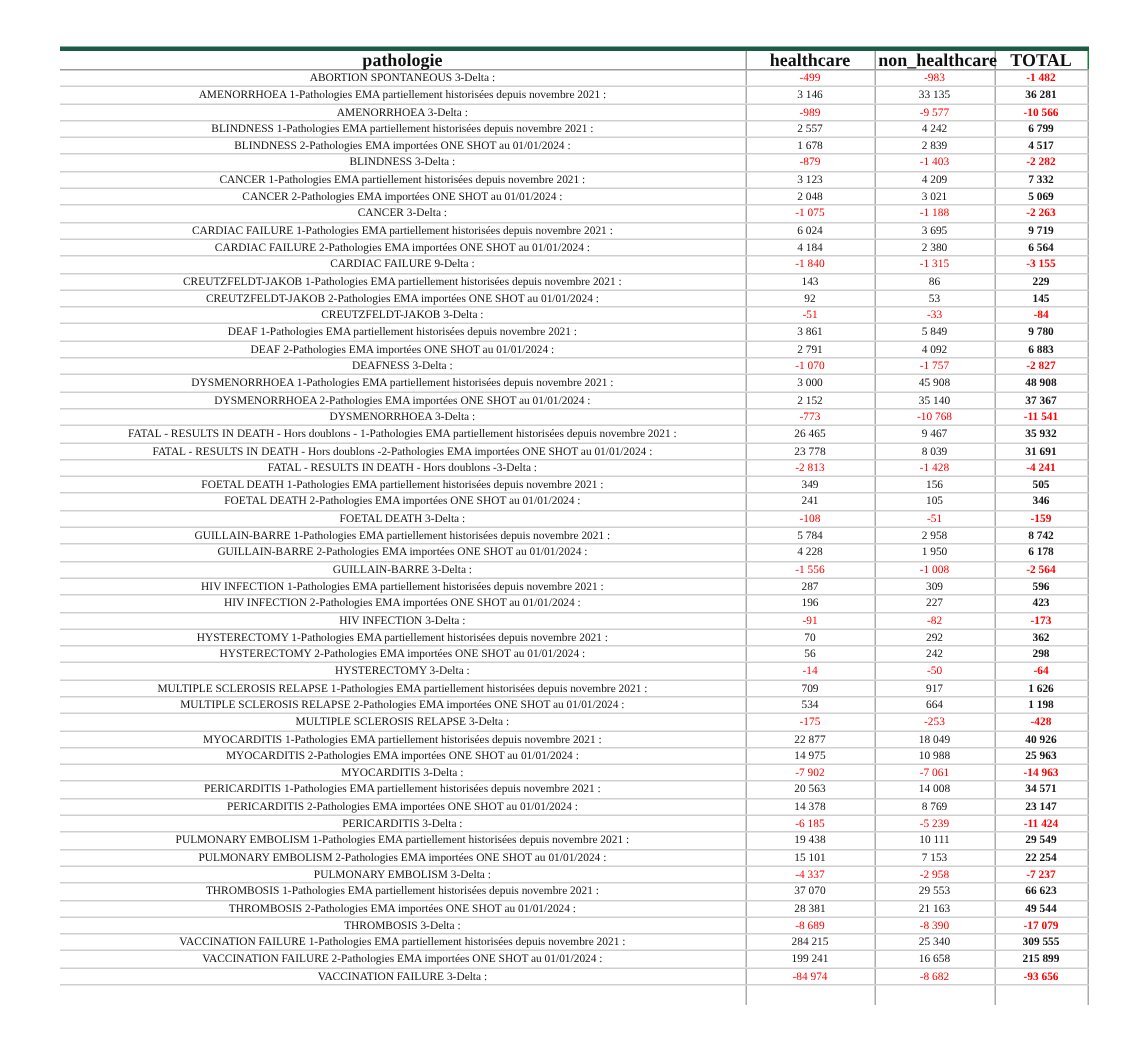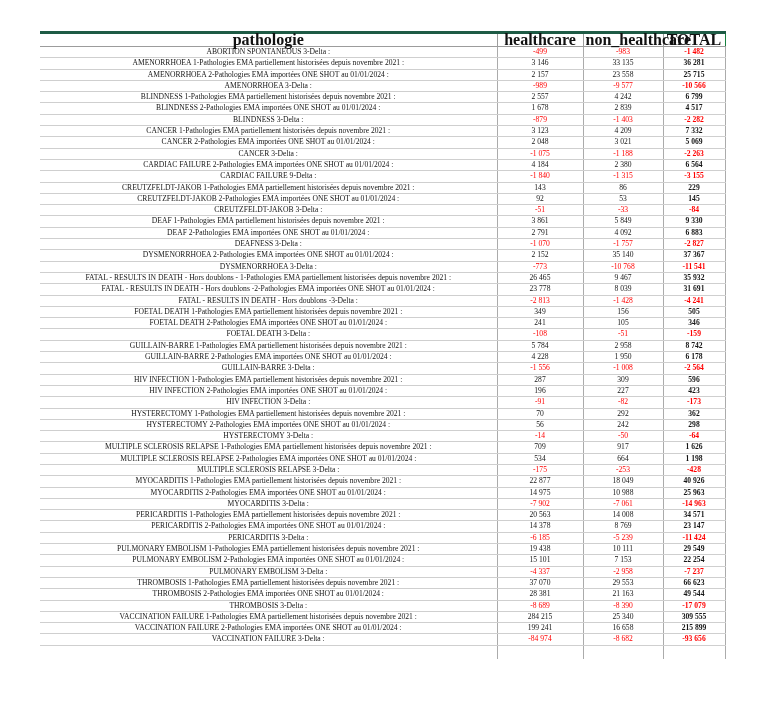--- a/index.html
+++ b/index.html
@@ -11,21 +11,21 @@
     position:absolute;left:40px;top:31px;width:685px;
     border-collapse:collapse;table-layout:fixed;
   }
   col.c-path{width:457px;}
   col.c-hc{width:86px;}
   col.c-nhc{width:80px;}
   col.c-tot{width:62px;}
   thead th{
     border-top:3px solid var(--accent,#1e5b45);
     border-bottom:1px solid #9c9c9c;
-    font-weight:bold;font-size:16px;height:12px;padding:0 2px;
+    font-weight:bold;font-size:12px;height:12px;padding:0 2px;
     text-align:center;color:#111;line-height:12px;white-space:nowrap;
     background:#fff;
   }
   thead th.num{border-left:1px solid #9c9c9c;margin-top:44px;}
   thead th.last{border-right:1px solid #15803d;}
   tbody td{
     font-size:7.6px;height:10.3px;line-height:10.3px;padding:0 2px;
     text-align:center;color:#151515;border-bottom:1px solid #cfcfcf;
     white-space:nowrap;overflow:hidden;background:#fff;
   }
@@ -63,26 +63,20 @@
         <td class="num neg">-983</td>
         <td class="num total neg">-1 482</td>
       </tr>
       <tr>
         <td>AMENORRHOEA 1-Pathologies EMA partiellement historisées depuis novembre 2021 :</td>
         <td class="num">3 146</td>
         <td class="num">33 135</td>
         <td class="num total">36 281</td>
       </tr>
       <tr>
-        <td>AMENORRHOEA 2-Pathologies EMA importées ONE SHOT au 01/01/2024 :</td>
-        <td class="num">2 157</td>
-        <td class="num">23 558</td>
-        <td class="num total">25 715</td>
-      </tr>
-      <tr>
         <td>AMENORRHOEA 3-Delta :</td>
         <td class="num neg">-989</td>
         <td class="num neg">-9 577</td>
         <td class="num total neg">-10 566</td>
       </tr>
       <tr>
         <td>BLINDNESS 1-Pathologies EMA partiellement historisées depuis novembre 2021 :</td>
         <td class="num">2 557</td>
         <td class="num">4 242</td>
         <td class="num total">6 799</td>
@@ -111,20 +105,26 @@
         <td class="num">3 021</td>
         <td class="num total">5 069</td>
       </tr>
       <tr>
         <td>CANCER 3-Delta :</td>
         <td class="num neg">-1 075</td>
         <td class="num neg">-1 188</td>
         <td class="num total neg">-2 263</td>
       </tr>
       <tr>
+        <td>CARDIAC FAILURE 1-Pathologies EMA partiellement historisées depuis novembre 2021 :</td>
+        <td class="num">6 024</td>
+        <td class="num">3 695</td>
+        <td class="num total">9 719</td>
+      </tr>
+      <tr>
         <td>CARDIAC FAILURE 2-Pathologies EMA importées ONE SHOT au 01/01/2024 :</td>
         <td class="num">4 184</td>
         <td class="num">2 380</td>
         <td class="num total">6 564</td>
       </tr>
       <tr>
         <td>CARDIAC FAILURE 9-Delta :</td>
         <td class="num neg">-1 840</td>
         <td class="num neg">-1 315</td>
         <td class="num total neg">-3 155</td>
@@ -144,33 +144,39 @@
       <tr>
         <td>CREUTZFELDT-JAKOB 3-Delta :</td>
         <td class="num neg">-51</td>
         <td class="num neg">-33</td>
         <td class="num total neg">-84</td>
       </tr>
       <tr>
         <td>DEAF 1-Pathologies EMA partiellement historisées depuis novembre 2021 :</td>
         <td class="num">3 861</td>
         <td class="num">5 849</td>
-        <td class="num total">9 330</td>
+        <td class="num total">9 780</td>
       </tr>
       <tr>
         <td>DEAF 2-Pathologies EMA importées ONE SHOT au 01/01/2024 :</td>
         <td class="num">2 791</td>
         <td class="num">4 092</td>
         <td class="num total">6 883</td>
       </tr>
       <tr>
         <td>DEAFNESS 3-Delta :</td>
         <td class="num neg">-1 070</td>
         <td class="num neg">-1 757</td>
         <td class="num total neg">-2 827</td>
+      </tr>
+      <tr>
+        <td>DYSMENORRHOEA 1-Pathologies EMA partiellement historisées depuis novembre 2021 :</td>
+        <td class="num">3 000</td>
+        <td class="num">45 908</td>
+        <td class="num total">48 908</td>
       </tr>
       <tr>
         <td>DYSMENORRHOEA 2-Pathologies EMA importées ONE SHOT au 01/01/2024 :</td>
         <td class="num">2 152</td>
         <td class="num">35 140</td>
         <td class="num total">37 367</td>
       </tr>
       <tr>
         <td>DYSMENORRHOEA 3-Delta :</td>
         <td class="num neg">-773</td>

